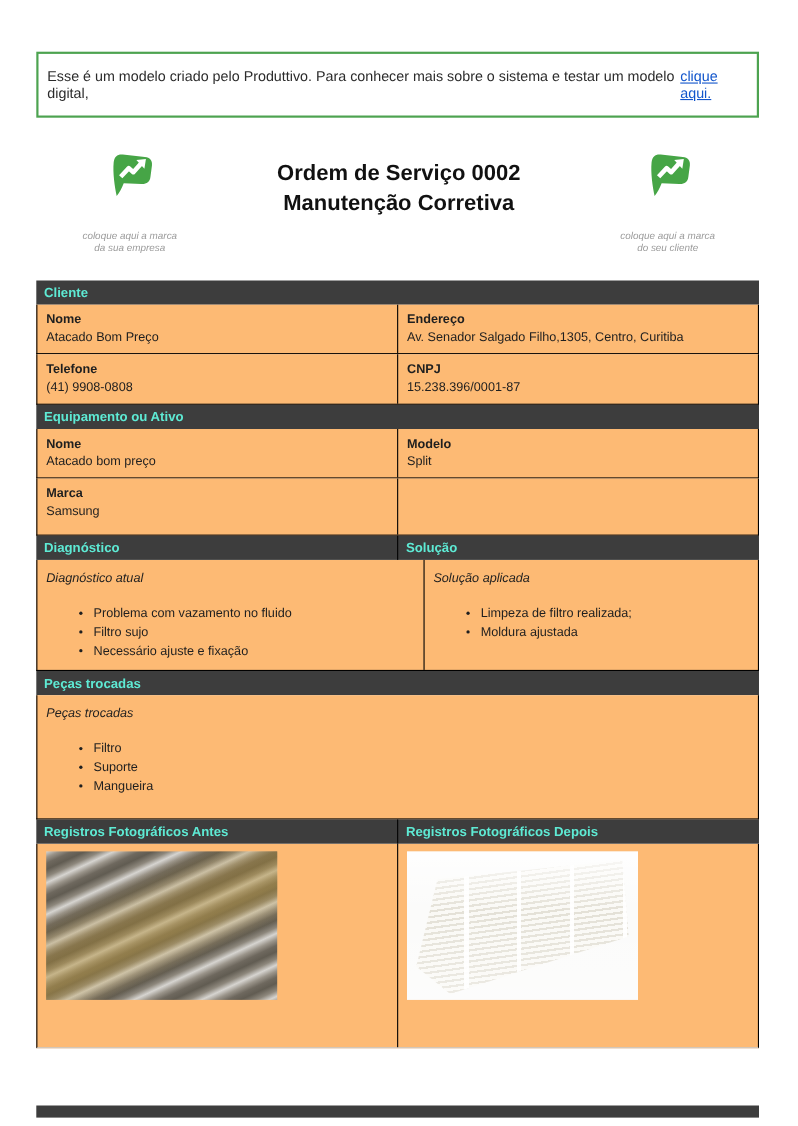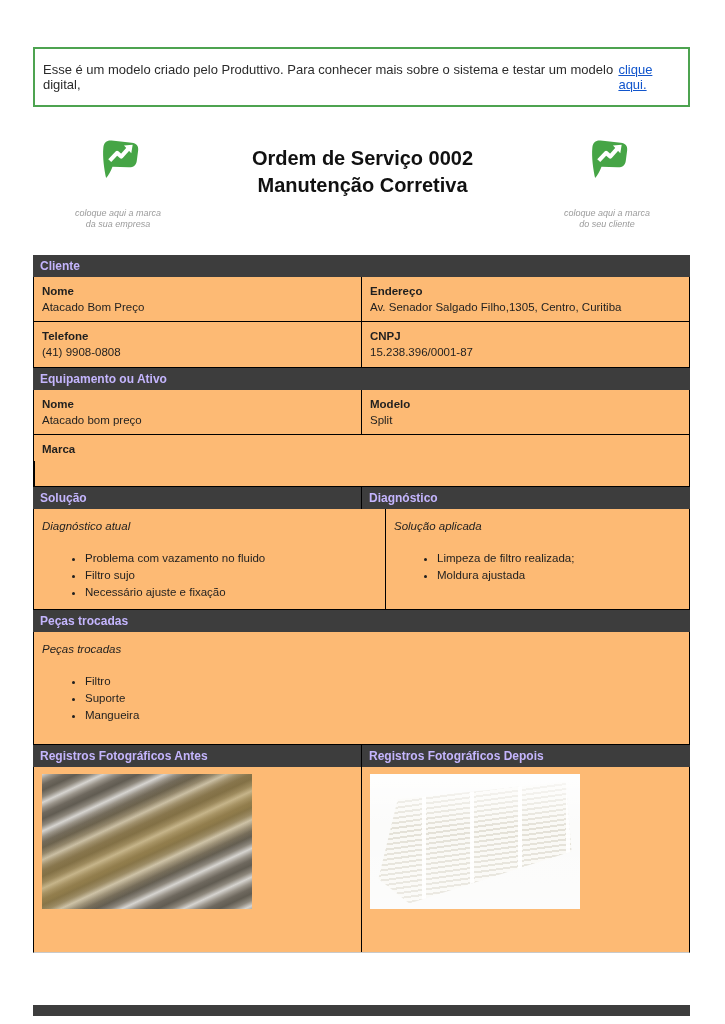--- a/index.html
+++ b/index.html
@@ -34,30 +34,30 @@
     font-style:italic; color:#9b9b9b;
   }
   .doc-title {
     position:absolute; left:140px; right:140px; top:10px;
     text-align:center; font-size:20px; font-weight:bold; line-height:27px; color:#111;
   }
 
   
   .otable { position:absolute; left:33px; top:255px; width:657px; font-size:11.5px; }
   .sec-bar {
-    background:#3D3D3D; color:#c4b5fd; font-weight:bold; font-size:12px;
+    background:#3D3D3D; color:#5eead4; font-weight:bold; font-size:12px;
     height:22px; line-height:14px; padding:4px 7px;
   }
   .sec-bar-row { display:flex; height:22px; }
   .sec-bar-row .sec-bar { flex:1; height:22px; }
   .sec-bar-row .sec-bar + .sec-bar { border-left:1px solid #000; }
   .trow { display:flex; border-left:1px solid #000; border-right:1px solid #000; border-bottom:1px solid #000; background:#fdba74; }
   .tcell { flex:1; padding:6px 8px; overflow:hidden; }
   .tcell + .tcell { border-left:1px solid #000; }
-  .h45 { height:45px; } .h46 { height:46px; } .h52 { height:52px;flex-direction:column; }
+  .h45 { height:45px; } .h46 { height:46px; } .h52 { height:52px; }
   .h101 { height:101px;gap:48px; } .h113 { height:113px; } .h186 { height:186px; }
   .lbl { font-weight:bold; line-height:16px; }
   .val { line-height:16px; }
   .subtitle { font-style:italic; line-height:16px; margin-top:3px; }
   ul.blist { margin:16px 0 0 0; padding-left:43px; }
   ul.blist li { line-height:17px; }
   .photo-row .tcell { padding:7px 8px; }
   .trow.photo-row { border-bottom:1px solid #c9c9c9; }
 
   
@@ -165,22 +165,22 @@
 
     <div class="trow h52">
       <div class="tcell">
         <div class="lbl">Marca</div>
         <div class="val">Samsung</div>
       </div>
       <div class="tcell"></div>
     </div>
 
     <div class="sec-bar-row">
+      <div class="sec-bar">Diagnóstico</div>
       <div class="sec-bar">Solução</div>
-      <div class="sec-bar">Diagnóstico</div>
     </div>
 
     <div class="trow h101">
       <div class="tcell">
         <div class="subtitle">Diagnóstico atual</div>
         <ul class="blist">
           <li>Problema com vazamento no fluido</li>
           <li>Filtro sujo</li>
           <li>Necessário ajuste e fixação</li>
         </ul>

